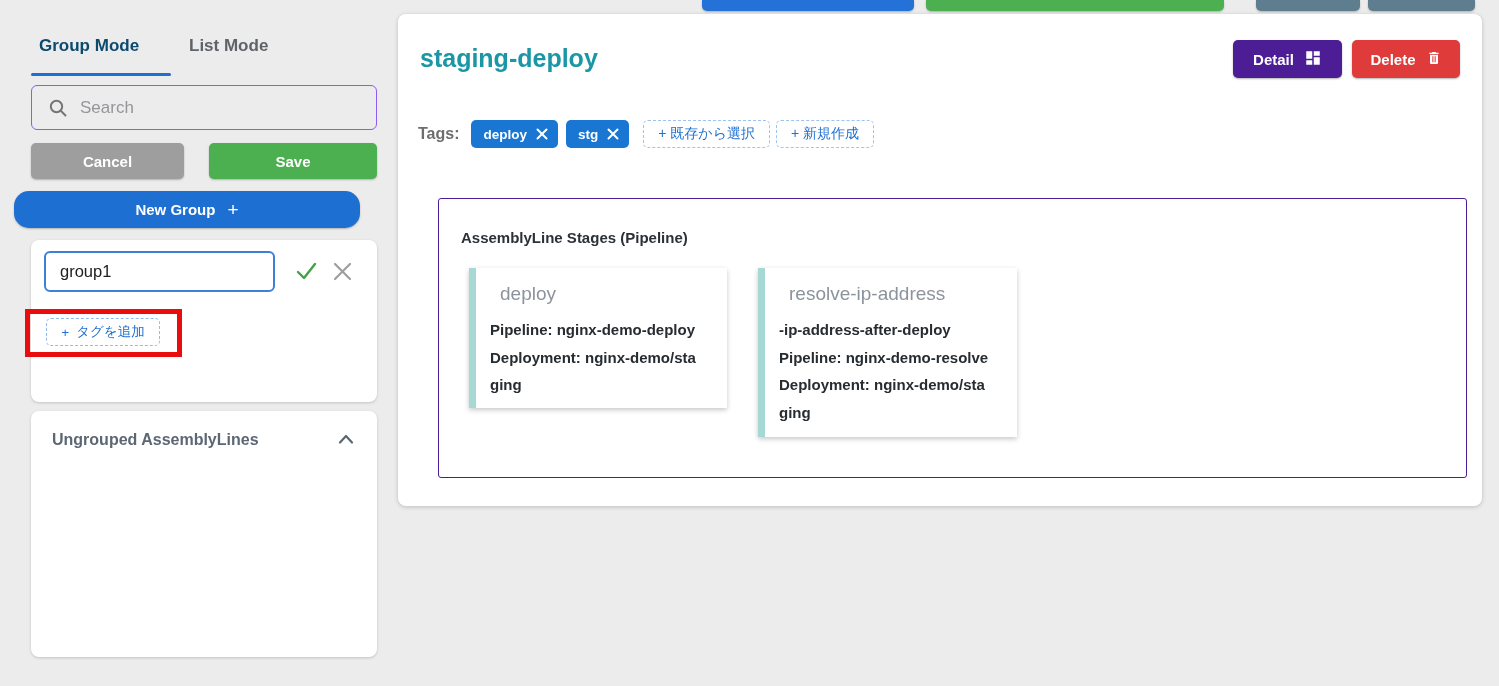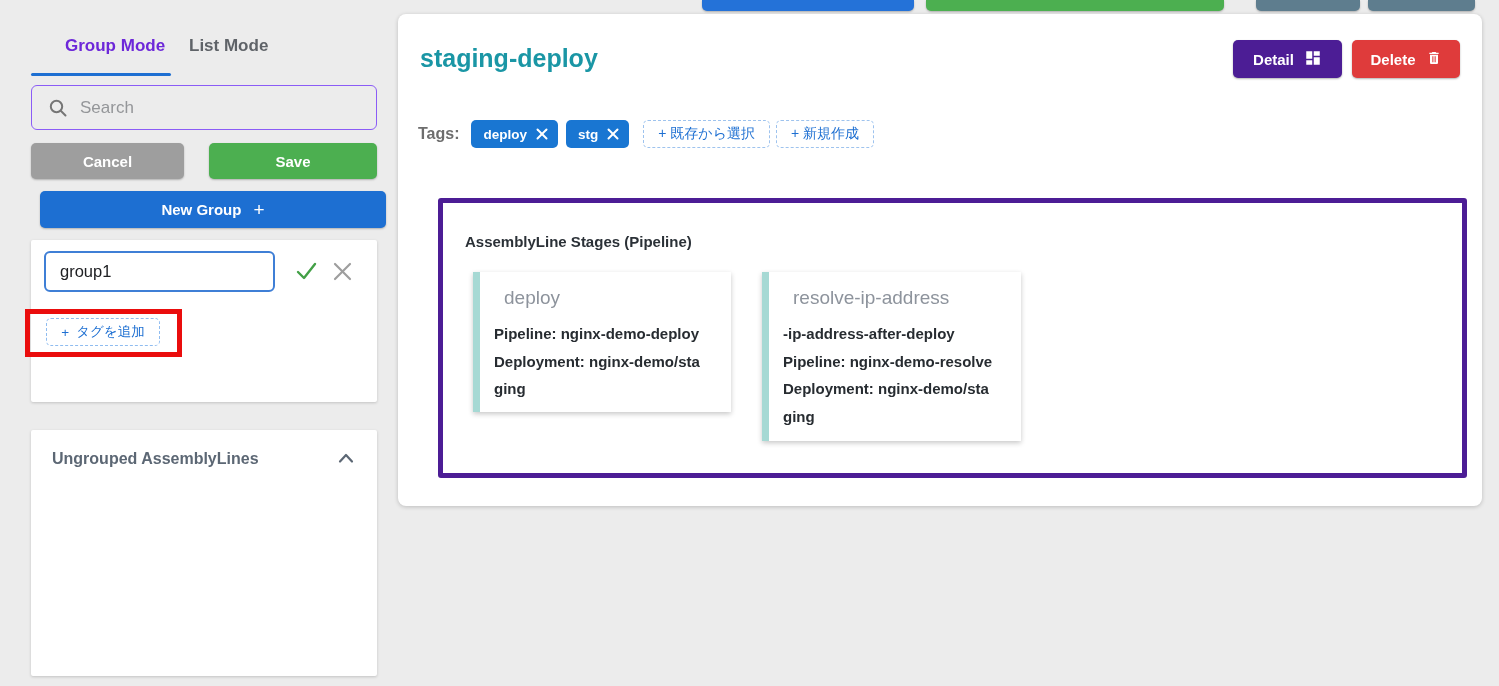--- a/index.html
+++ b/index.html
@@ -14,56 +14,56 @@
 
   
   .top-btn { position:absolute; top:0; height:11px; border-radius:0 0 5px 5px; box-shadow:0 1px 2px rgba(0,0,0,.25); }
   .top-blue   { left:702px;  width:212px; background:#2472d8; }
   .top-green  { left:926px;  width:298px; background:#4caf50; }
   .top-slate1 { left:1256px; width:104px; background:#5e7d8e; }
   .top-slate2 { left:1368px; width:107px; background:#5e7d8e; }
 
   
   .tab { position:absolute; top:36px; font-size:17px; font-weight:700; cursor:pointer; }
-  .tab-group { left:65px;  color:#6d28d9; }
+  .tab-group { left:39px;  color:#0c4a6e; }
   .tab-list  { left:189px; color:#5f6368; }
   .tab-underline { position:absolute; left:31px; top:73px; width:140px; height:3px; background:#1d6fd2; border-radius:2px; }
 
   .search-box { position:absolute; left:31px; top:85px; width:346px; height:45px;
     border:1px solid #8b5cf6; border-radius:6px; display:flex; align-items:center; padding:0 12px 0 16px; }
   .search-box input { border:none; outline:none; background:transparent; font-size:17px; color:#3c4043; width:100%;
     font-family:inherit; }
   .search-box input::placeholder { color:#949699; }
   .search-icon { display:inline-flex; margin-right:12px; }
 
   .side-btn { position:absolute; top:143px; height:36px; border:none; border-radius:5px; color:#fff;
     font-size:15px; font-weight:700; font-family:inherit; cursor:pointer; box-shadow:0 1px 2px rgba(0,0,0,.25); }
   .btn-cancel { left:31px;  width:153px; background:#9e9e9e; }
   .btn-save   { left:209px; width:168px; background:#4caf50; }
-  .btn-new-group { position:absolute; left:40px; top:191px; width:346px; height:37px; background:#1d6fd2;
-    border:none; border-radius:5px; color:#fff; font-size:15px; font-weight:700; font-family:inherit; cursor:pointer;
+  .btn-new-group { position:absolute; left:14px; top:191px; width:346px; height:37px; background:#1d6fd2;
+    border:none; border-radius:15px; color:#fff; font-size:15px; font-weight:700; font-family:inherit; cursor:pointer;
     display:flex; align-items:center; justify-content:center; gap:12px; box-shadow:0 1px 2px rgba(0,0,0,.25); }
   .btn-new-group .plus { font-size:19px; font-weight:400; }
 
-  .card { background:#fff; border-radius:2px; box-shadow:0 1px 3px rgba(0,0,0,.18); }
+  .card { background:#fff; border-radius:8px; box-shadow:0 1px 3px rgba(0,0,0,.18); }
   .group-card { position:absolute; left:31px; top:240px; width:346px; height:162px; }
   .group-name-input { position:absolute; left:13px; top:11px; width:231px; height:41px;
     border:2px solid #3f7fd6; border-radius:6px; font-size:16.5px; color:#202124; padding:0 14px;
     font-family:inherit; outline:none; }
   .confirm-icon { position:absolute; left:263px; top:20px; cursor:pointer; }
   .cancel-edit-icon { position:absolute; left:301px; top:21px; cursor:pointer; }
 
   .annotation-box { position:absolute; left:25px; top:309px; width:157px; height:48px;
     border:5px solid #ea0d0d; z-index:5; pointer-events:none; }
   .add-tag-btn { position:absolute; left:46px; top:318px; width:114px; height:28px;
     border:1.5px dashed #8fbcf0; border-radius:5px; background:#fff; color:#1d6fd2;
     font-size:13.5px; font-family:inherit; cursor:pointer; display:flex; align-items:center; justify-content:center; gap:7px; }
   .empty-msg { position:absolute; left:55px; top:369px; font-size:16px; color:#7c8591; }
 
-  .ungrouped-card { position:absolute; left:31px; top:430px; width:346px; height:246px; }
+  .ungrouped-card { position:absolute; left:31px; top:411px; width:346px; height:246px; }
   .ungrouped-header { position:absolute; left:0; top:0; width:100%; height:57px;
     display:flex; align-items:center; justify-content:space-between; padding:0 22px 0 21px; cursor:pointer; }
   .ungrouped-title { font-size:16px; font-weight:700; color:#5c6774; }
 
   
   .main-panel { position:absolute; left:398px; top:14px; width:1084px; height:492px;
     background:#fff; border-radius:8px; box-shadow:0 1px 4px rgba(0,0,0,.2); }
   .main-title { position:absolute; left:22px; top:30px; font-size:25px; font-weight:700; color:#1a96a5; }
 
   .action-btn { position:absolute; top:26px; height:38px; border:none; border-radius:5px; color:#fff;
@@ -75,21 +75,21 @@
   .tags-row { position:absolute; left:20px; top:106px; height:28px; display:flex; align-items:center; }
   .tags-label { font-size:16px; font-weight:700; color:#6d6d6d; margin-right:12px; }
   .tag-chip { height:28px; background:#1976d2; border-radius:5px; color:#fff; font-size:13.5px; font-weight:700;
     display:flex; align-items:center; padding:0 10px 0 12px; margin-right:8px; cursor:pointer; }
   .tag-chip .chip-x { display:inline-flex; margin-left:9px; cursor:pointer; }
   .dashed-btn { height:28px; border:1.5px dashed #9ec3ee; border-radius:5px; background:#fff; color:#1d6fd2;
     font-size:14px; font-family:inherit; cursor:pointer; display:flex; align-items:center; gap:8px;
     padding:0 14px; margin-left:6px; }
 
   .stages-box { position:absolute; left:40px; top:184px; width:1029px; height:280px;
-    border:5px solid #4c1d95; border-radius:3px; background:#fff; }
+    border:1px solid #4c1d95; border-radius:3px; background:#fff; }
   .stages-title { position:absolute; left:22px; top:30px; font-size:15px; font-weight:700; color:#2b3137; }
 
   .stage-card { position:absolute; top:69px; background:#fff; box-shadow:0 2px 5px rgba(0,0,0,.22); }
   .stage-card-0 { left:30px;  width:258px; height:140px; }
   .stage-card-1 { left:319px; width:259px; height:169px; }
   .stage-accent { position:absolute; left:0; top:0; bottom:0; width:7px; background:#a6d9d4; }
   .stage-name { position:absolute; left:31px; top:15px; font-size:19px; color:#8d939c; }
   .stage-lines { position:absolute; left:21px; top:48px; right:8px; }
   .stage-line { font-size:15px; font-weight:700; color:#272c31; line-height:27.6px; white-space:nowrap; }
 </style>

